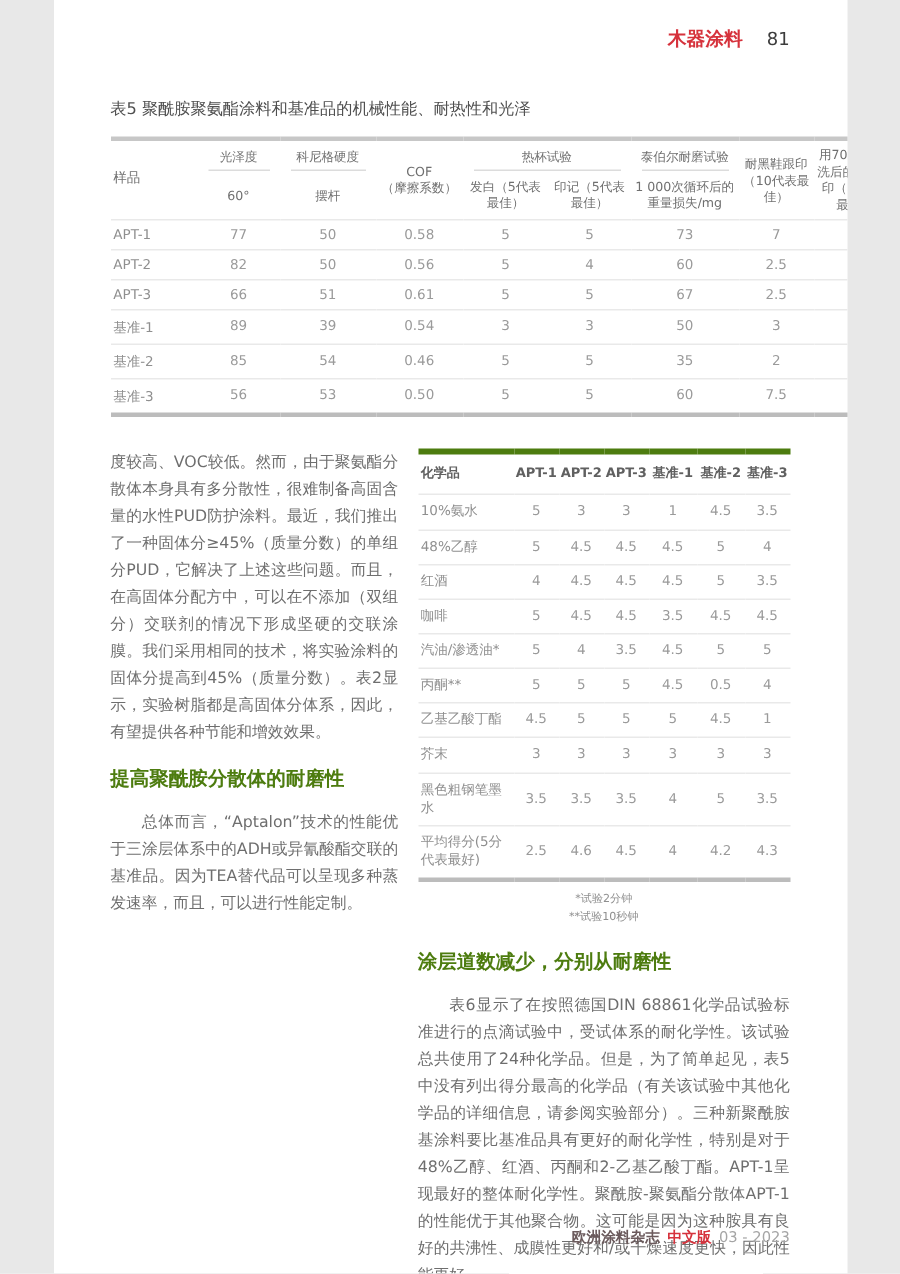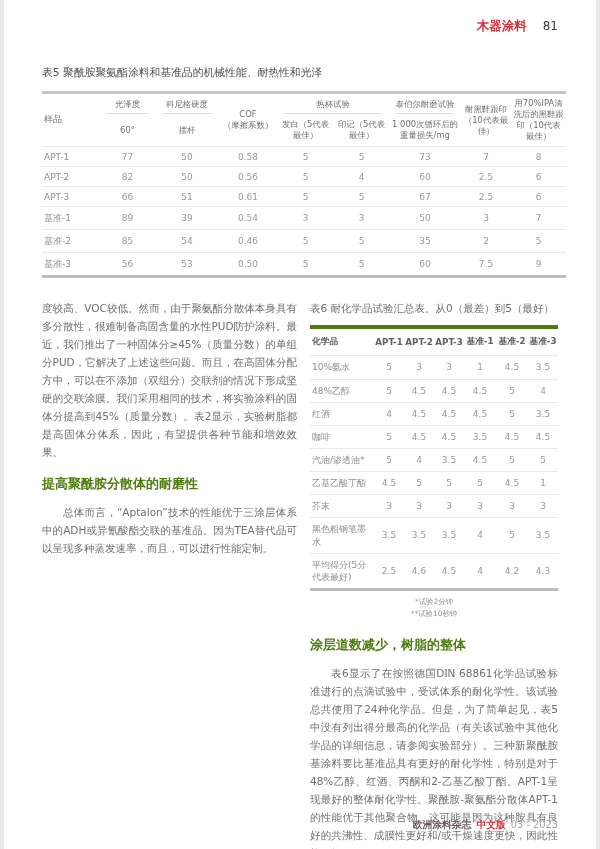--- a/index.html
+++ b/index.html
@@ -1,17 +1,17 @@
 <!DOCTYPE html>
 <html><head>
 <meta charset="utf-8">
 <style>
   html,body{margin:0;padding:0;background:#e8e8e8;}
   .page{
-    position:relative;width:592px;height:849px;margin:0 auto;background:#ffffff;
+    position:relative;width:529px;height:849px;margin:0 auto;background:#ffffff;
     font-family:"DejaVu Sans","Liberation Sans",sans-serif;overflow:hidden;
   }
   
   .page-header{position:absolute;top:18px;right:38px;display:flex;align-items:baseline;gap:16px;}
   .page-header .section{color:#d6323c;font-weight:bold;font-size:12.5px;}
   .page-header .pagenum{color:#3c3c3c;font-size:12px;}
   
   .content{position:absolute;left:38px;right:38px;top:66px;}
   .tbl-caption{font-size:10.8px;font-weight:normal;color:#4f4f4f;margin:0 0 11px 0;line-height:1.3;}
   
@@ -165,21 +165,20 @@
 
     <div class="columns">
 
       <div class="col col-left">
         <p>度较高、VOC较低。然而，由于聚氨酯分散体本身具有多分散性，很难制备高固含量的水性PUD防护涂料。最近，我们推出了一种固体分≥45%（质量分数）的单组分PUD，它解决了上述这些问题。而且，在高固体分配方中，可以在不添加（双组分）交联剂的情况下形成坚硬的交联涂膜。我们采用相同的技术，将实验涂料的固体分提高到45%（质量分数）。表2显示，实验树脂都是高固体分体系，因此，有望提供各种节能和增效效果。</p>
         <h2 class="red-heading">提高聚酰胺分散体的耐磨性</h2>
         <p class="ind">总体而言，“Aptalon”技术的性能优于三涂层体系中的ADH或异氰酸酯交联的基准品。因为TEA替代品可以呈现多种蒸发速率，而且，可以进行性能定制。</p>
       </div>
 
       <div class="col col-right">
-        <p class="tbl-caption" style="margin-bottom:8px;">表6 耐化学品试验汇总表。从0（最差）到5（最好）</p>
 
         <table class="t6">
           <colgroup>
             <col style="width:64px">
               <col style="width:30px">
               <col style="width:30px">
               <col style="width:30px">
             <col style="width:32px">
               <col style="width:32px">
               <col style="width:30px">
@@ -235,20 +234,29 @@
             <tr>
               <td class="chem">汽油/渗透油*</td>
               <td>5</td>
               <td>4</td>
               <td>3.5</td>
               <td>4.5</td>
               <td>5</td>
               <td>5</td>
             </tr>
             <tr>
+              <td class="chem">丙酮**</td>
+              <td>5</td>
+              <td>5</td>
+              <td>5</td>
+              <td>4.5</td>
+              <td>0.5</td>
+              <td>4</td>
+            </tr>
+            <tr>
               <td class="chem">乙基乙酸丁酯</td>
               <td>4.5</td>
               <td>5</td>
               <td>5</td>
               <td>5</td>
               <td>4.5</td>
               <td>1</td>
             </tr>
             <tr>
               <td class="chem">芥末</td>
@@ -278,21 +286,21 @@
               <td>4.3</td>
             </tr>
           </tbody>
         </table>
 
         <div class="footnotes">
           <div>*试验2分钟</div>
           <div>**试验10秒钟</div>
         </div>
 
-        <h2 class="red-heading">涂层道数减少，树脂的整体</h2>
+        <h2 class="red-heading">涂层道数减少，分别从耐磨性</h2>
         <p class="ind">表6显示了在按照德国DIN 68861化学品试验标准进行的点滴试验中，受试体系的耐化学性。该试验总共使用了24种化学品。但是，为了简单起见，表5中没有列出得分最高的化学品（有关该试验中其他化学品的详细信息，请参阅实验部分）。三种新聚酰胺基涂料要比基准品具有更好的耐化学性，特别是对于48%乙醇、红酒、丙酮和2-乙基乙酸丁酯。APT-1呈现最好的整体耐化学性。聚酰胺-聚氨酯分散体APT-1的性能优于其他聚合物。这可能是因为这种胺具有良好的共沸性、成膜性更好和/或干燥速度更快，因此性能更好。</p>
 
       </div>
 
     </div>
   </div>
 
   <div class="footer">
     <span class="journal">欧洲涂料杂志</span>
     <span class="edition">中文版</span>

